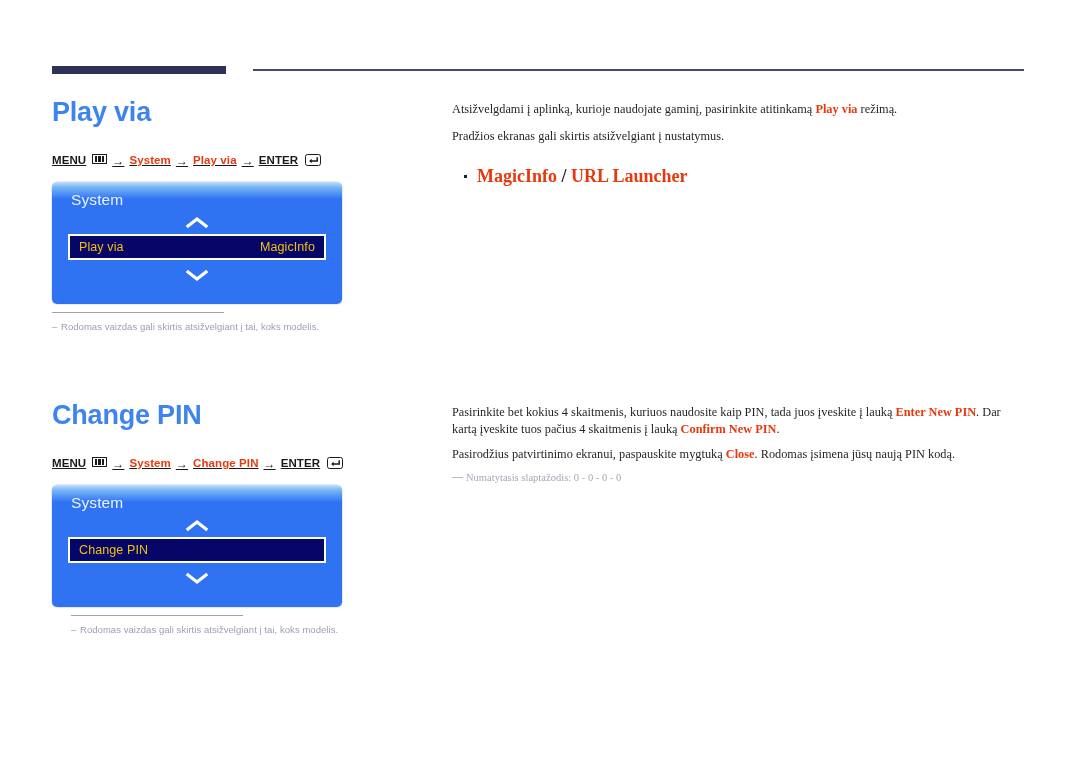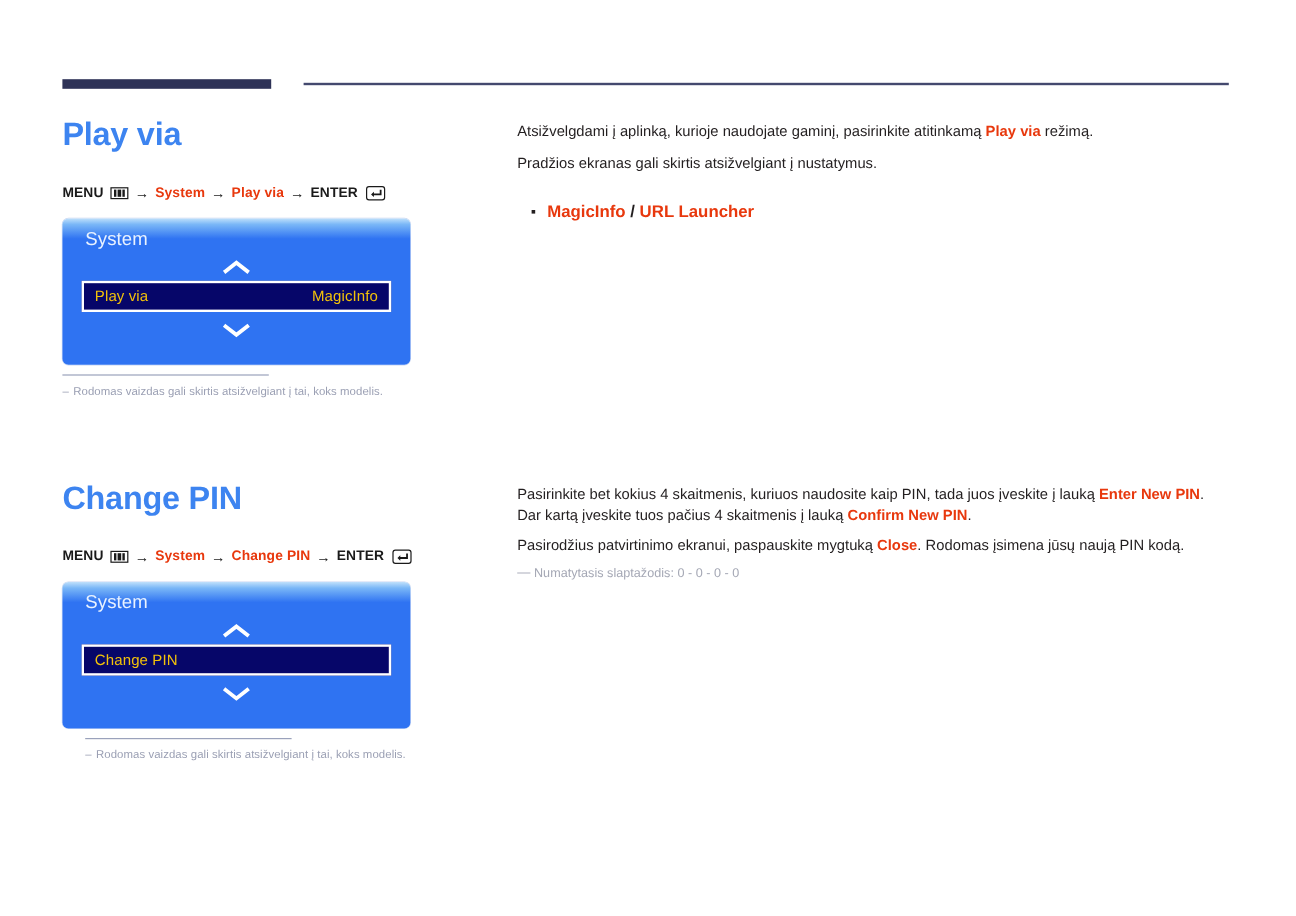--- a/index.html
+++ b/index.html
@@ -37,40 +37,41 @@
     width: 771px; height: 1.6px;
     background: #44496e;
   }
 
   
   .section { position: absolute; }
   .sec-playvia { left: 0; top: 0; }
   .sec-changepin { left: 0; top: 0; padding-left: 19px; }
 
   .left-col { position: absolute; left: 52px; width: 380px; }
-  .right-col { position: absolute; left: 431px; width: 575px; }
+  .right-col { position: absolute; left: 452px; width: 575px; font-family: Liberation Serif, serif; }
 
   h1.title {
     margin: 0;
     font-size: 27px;
     font-weight: bold;
     color: #3d84f0;
     letter-spacing: -0.2px;
     line-height: 1.1;
   }
 
   .breadcrumb {
     font-size: 11.5px;
     font-weight: bold;
     color: #1a1a1a;
     letter-spacing: 0.1px;
     white-space: nowrap;
     display: flex;
-    align-items: center;
+    align-items: flex-start;
     gap: 4px;
+    text-decoration: underline;
   }
   .breadcrumb .red { color: #e8380d; }
   .breadcrumb .arrow { color: #1a1a1a; font-weight: normal; font-size: 12px; padding: 0 1px;}
 
   
   .icon-menu {
     display: inline-block;
     width: 15px; height: 10px;
     border: 1.4px solid #1a1a1a;
     position: relative;
@@ -175,21 +176,21 @@
     color: #231f20;
     letter-spacing: 0.01px;
   }
   p.body.tight { margin-bottom: 9px; }
   .b-red { color: #e8380d; font-weight: bold; }
 
   ul.bullets { margin: 0; padding: 0; list-style: none; }
   ul.bullets li {
     position: relative;
     padding-left: 25px;
-    font-size: 14px;
+    font-size: 18px;
     line-height: 17px;
     color: #e8380d;
     font-weight: bold;
     margin-top: 24px;
   }
   ul.bullets li::before {
     content: "";
     position: absolute;
     left: 12px; top: 7px;
     width: 2.6px; height: 2.6px;

